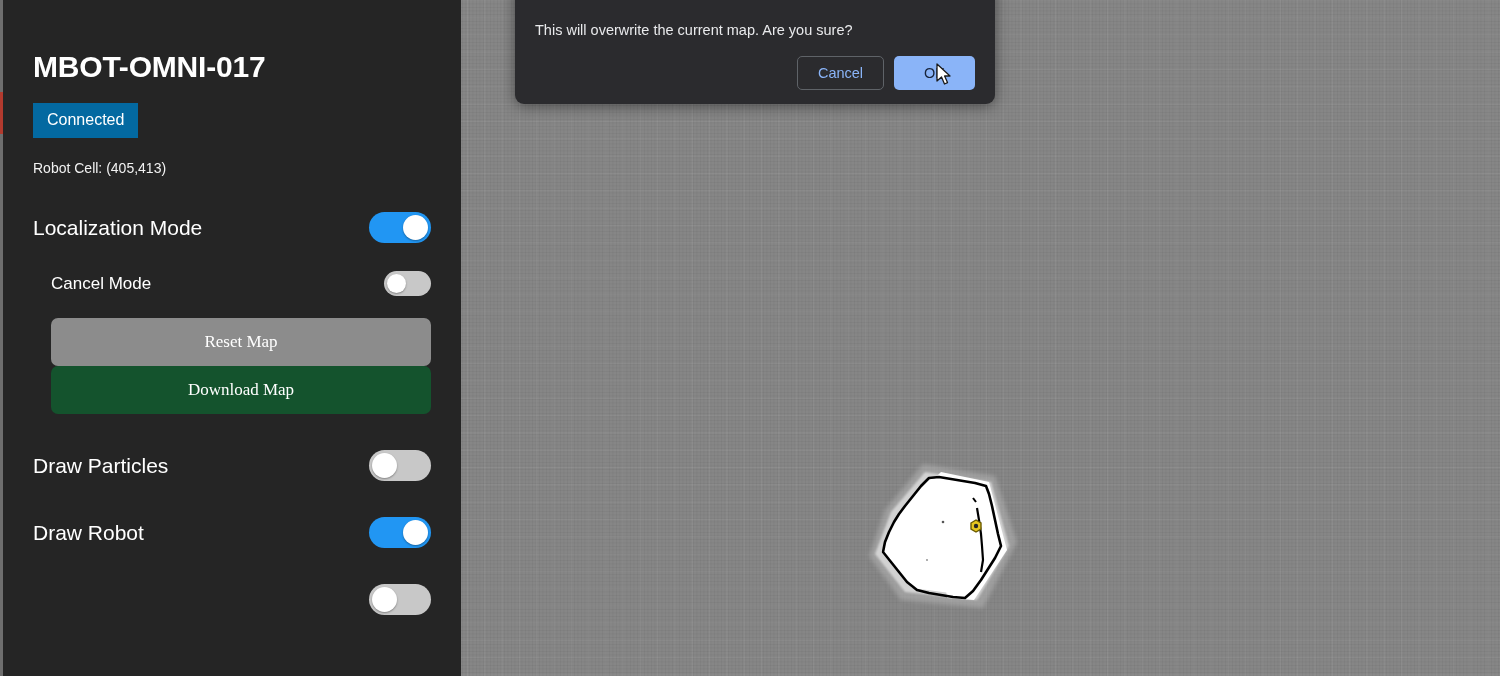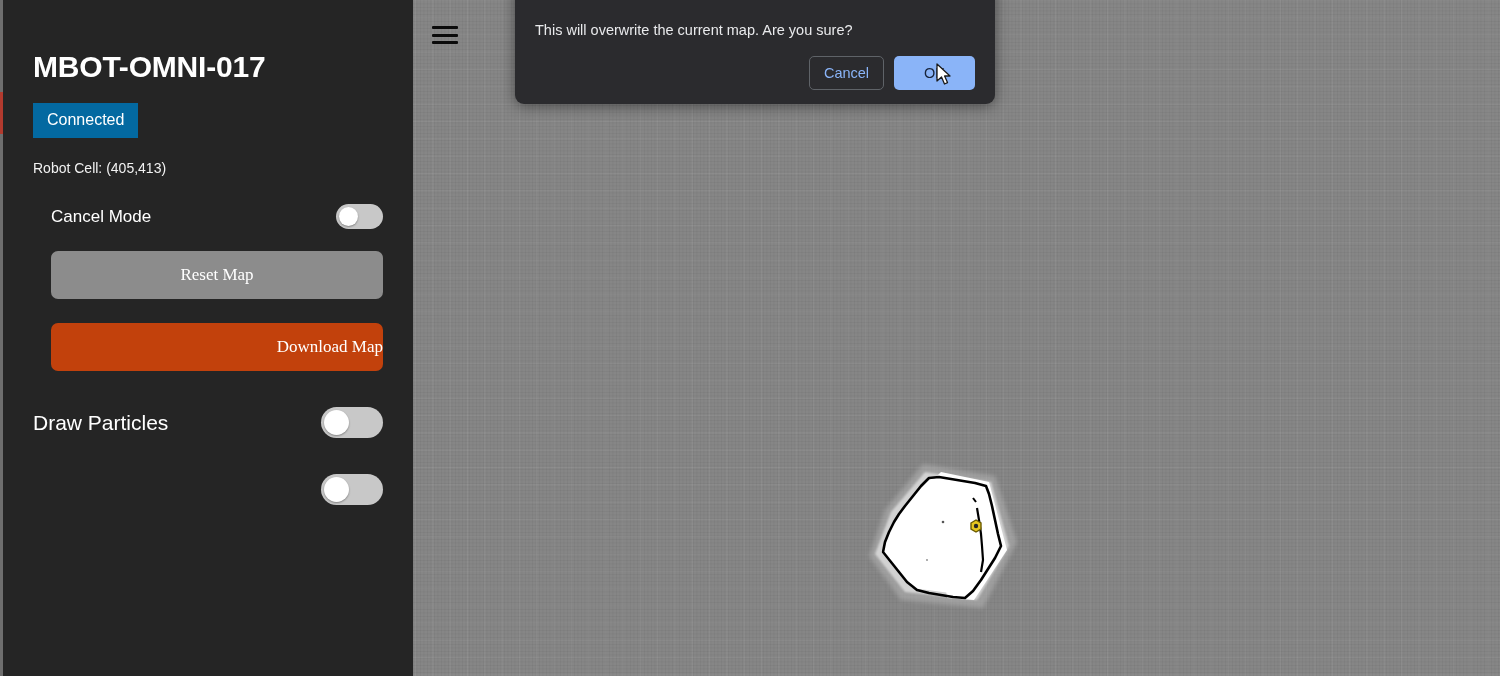--- a/index.html
+++ b/index.html
@@ -53,21 +53,21 @@
     display: block;
     height: 3px;
     background: #0b0b0b;
     border-radius: 1px;
   }
 
   
   #sidebar {
     position: absolute;
     left: 3px; top: 0;
-    width: 410px;
+    width: 458px;
     height: 676px;
     background: #252525;
     box-sizing: border-box;
     padding: 0 30px;
     overflow: hidden;
   }
   #left-edge-strip {
     position: absolute;
     left: 0; top: 0;
     width: 3px; height: 676px;
@@ -148,21 +148,21 @@
     text-align: center;
     border: none;
     border-radius: 7px;
     color: #ffffff;
     font-size: 17px;
     font-family: Liberation Serif, serif;
     padding: 14px 0;
     cursor: pointer;
   }
   #reset-map-button { background: #8c8c8c; margin-top: 22px; }
-  #download-map-button { background: #c2410c; margin-top: 24px; text-align: right; }
+  #download-map-button { background: #14532d; margin-top: 0; }
 
   
   #confirm-dialog {
     position: absolute;
     left: 515px;
     top: -22px;
     width: 480px;
     background: #2b2b2e;
     border-radius: 9px;
     box-sizing: border-box;
@@ -181,21 +181,21 @@
     gap: 10px;
     margin-top: 18px;
   }
   #dialog-cancel-button {
     background: transparent;
     border: 1px solid #5f6368;
     border-radius: 5px;
     color: #8ab4f8;
     font-size: 14.5px;
     font-family: "Liberation Sans", sans-serif;
-    padding: 8px 14px;
+    padding: 8px 20px;
     cursor: pointer;
   }
   #dialog-ok-button {
     background: #8ab4f8;
     border: none;
     border-radius: 5px;
     color: #16233a;
     font-size: 14.5px;
     font-family: "Liberation Sans", sans-serif;
     padding: 9px 30px;
@@ -267,40 +267,52 @@
 <div id="left-edge-accent"></div>
 
 <div id="sidebar">
 
   <h1 id="sidebar-title">MBOT-OMNI-017</h1>
 
   <div id="connection-badge">Connected</div>
 
   <div id="robot-cell-text">Robot Cell: (405,413)</div>
 
+  <div class="row row-primary">
+    <span class="row-label">Localization Mode</span>
+    <span class="toggle on">
+      <span class="knob"></span>
+    </span>
+  </div>
 
   <div class="row row-sub">
     <span class="row-label">Cancel Mode</span>
     <span class="toggle toggle-sm">
       <span class="knob"></span>
     </span>
   </div>
 
   <div style="padding-left:18px;">
     <button id="reset-map-button" class="btn-block">Reset Map</button>
     <button id="download-map-button" class="btn-block">Download Map</button>
   </div>
 
   <div class="row row-primary">
     <span class="row-label">Draw Particles</span>
     <span class="toggle">
       <span class="knob"></span>
     </span>
   </div>
 
+  <div class="row row-primary">
+    <span class="row-label">Draw Robot</span>
+    <span class="toggle on">
+      <span class="knob"></span>
+    </span>
+  </div>
 
 
   <div class="row row-primary" style="margin-top:36px;">
     <span class="row-label"></span>
     <span class="toggle">
       <span class="knob"></span>
     </span>
   </div>
 </div>
 

